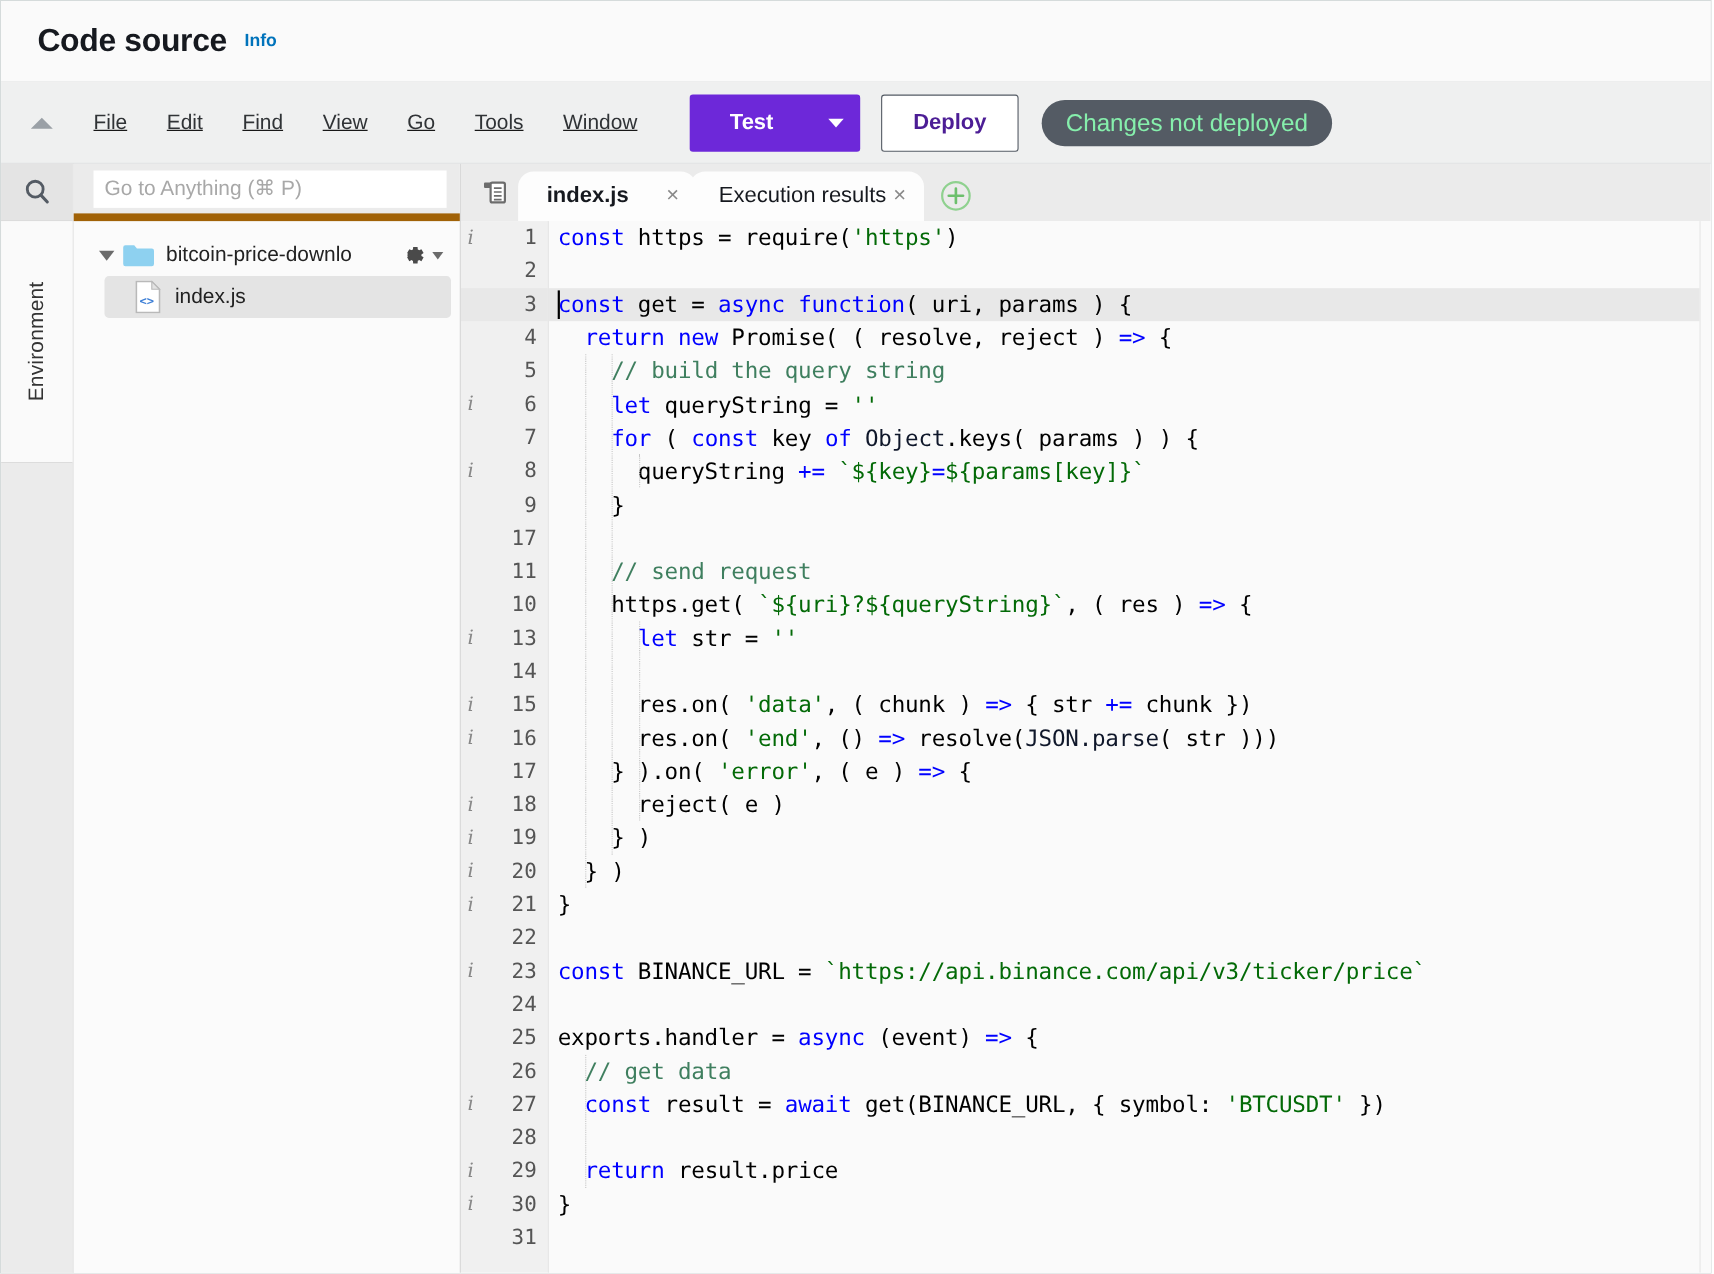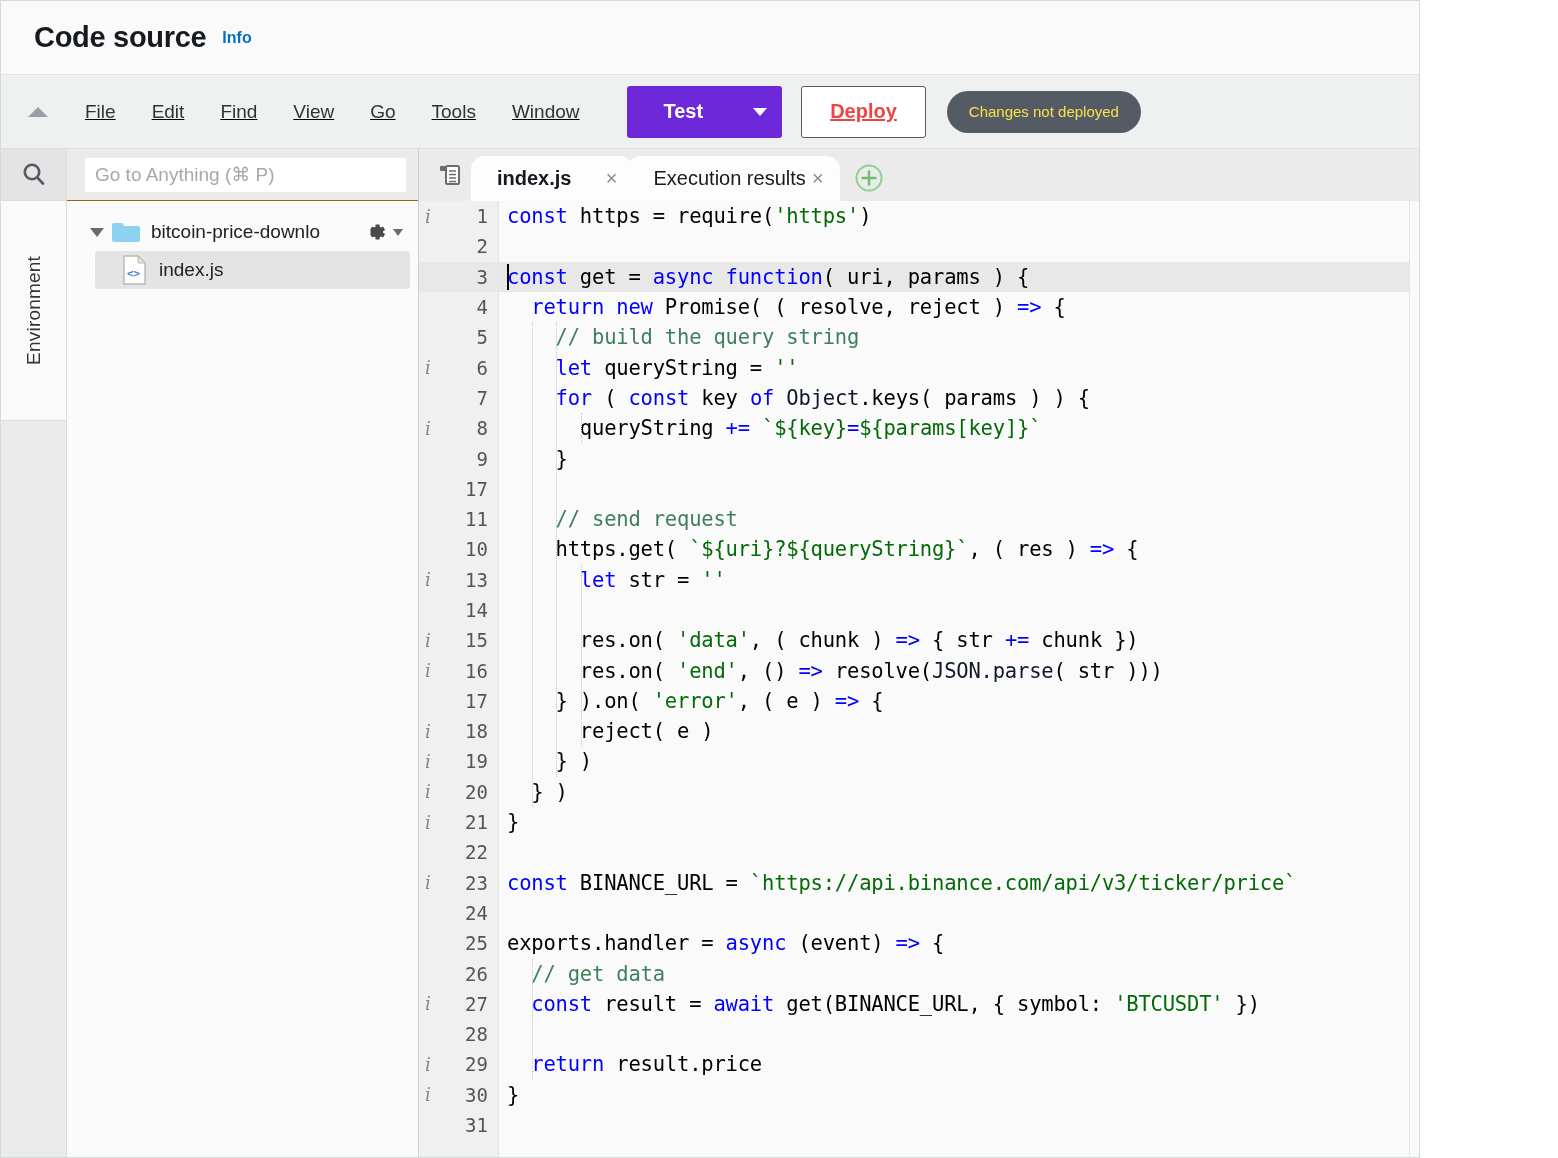--- a/index.html
+++ b/index.html
@@ -4,21 +4,21 @@
 <style>
   * { box-sizing: border-box; }
   html, body {
     margin: 0; padding: 0;
     width: 1558px; height: 1158px;
     background: #ffffff;
     font-family: "Liberation Sans", sans-serif;
     overflow: hidden;
   }
   #app {
-    width: 1420px; height: 1158px;
+    width: 1556px; height: 1158px;
     position: relative;
     border: 1px solid #d5dbdb;
     background: #fff;
     display: flex;
     flex-direction: column;
   }
 
   
   .header {
     height: 74px;
@@ -94,34 +94,33 @@
     display: flex; align-items: center; justify-content: center;
     width: 44px;
     cursor: pointer;
   }
   .btn-deploy {
     height: 52px;
     display: flex; align-items: center; justify-content: center;
     background: #ffffff;
     border: 1px solid #545b64;
     border-radius: 3px;
-    color: #ef4444;
+    color: #4c1d95;
     font-weight: bold;
     font-size: 20px;
     padding: 15px 28px;
     margin-left: 19px;
     cursor: pointer;
-    text-decoration: underline;
   }
   .badge-status {
     height: 42px;
     display: flex; align-items: center;
     background: #545b64;
-    color: #fde047;
-    font-size: 15px;
+    color: #86efac;
+    font-size: 22px;
     border-radius: 21px;
     padding: 0 22px;
     margin-left: 21px;
     white-space: nowrap;
   }
 
   
   .body {
     flex: 1 1 auto;
     display: flex;
@@ -172,21 +171,21 @@
     background: #fbfbfb;
     border-right: 1px solid #cfcfcf;
   }
   .tree-search-wrap {
     height: 52px;
     flex: 0 0 52px;
     background: #ebebeb;
     display: flex;
     align-items: center;
     padding: 0 12px 0 18px;
-    border-bottom: 1px solid #a16207;
+    border-bottom: 7px solid #a16207;
   }
   .tree-search {
     flex: 1 1 auto;
     height: 34px;
     border: none;
     background: #ffffff;
     font-size: 19px;
     color: #333;
     padding: 0 10px;
     outline: none;

